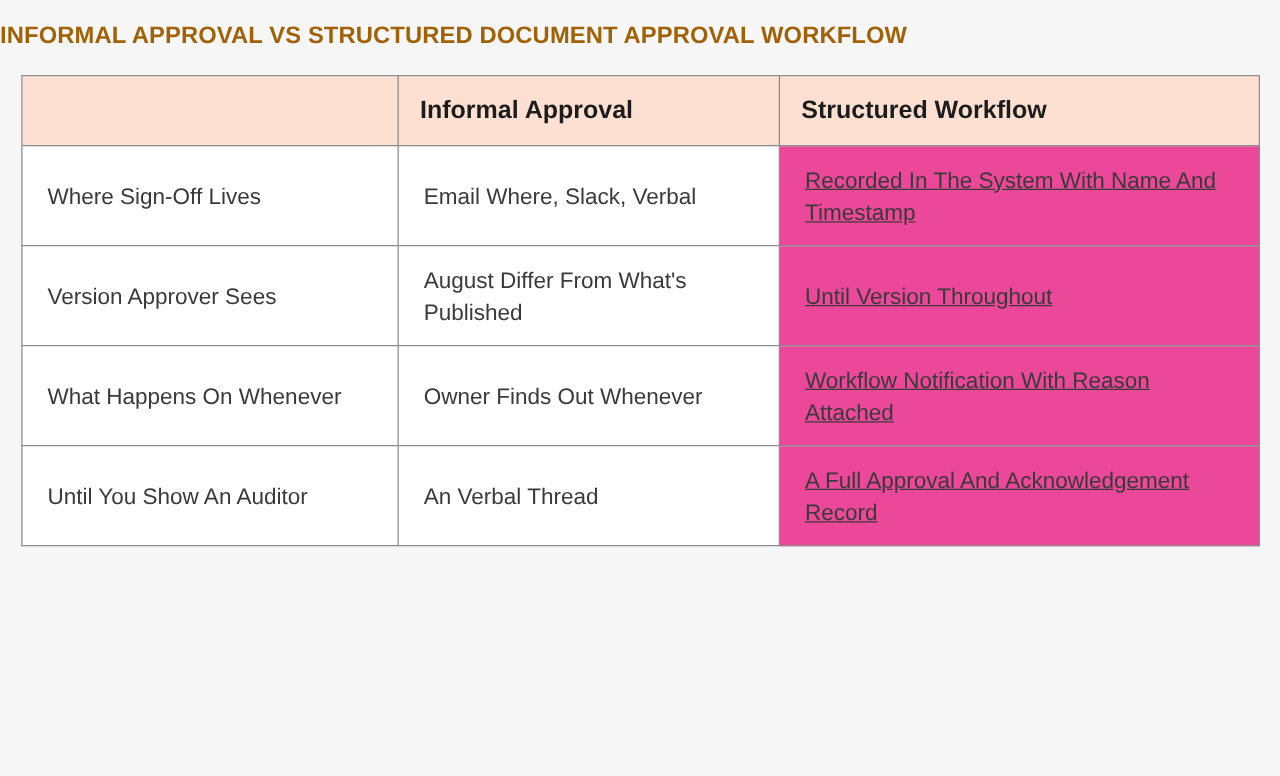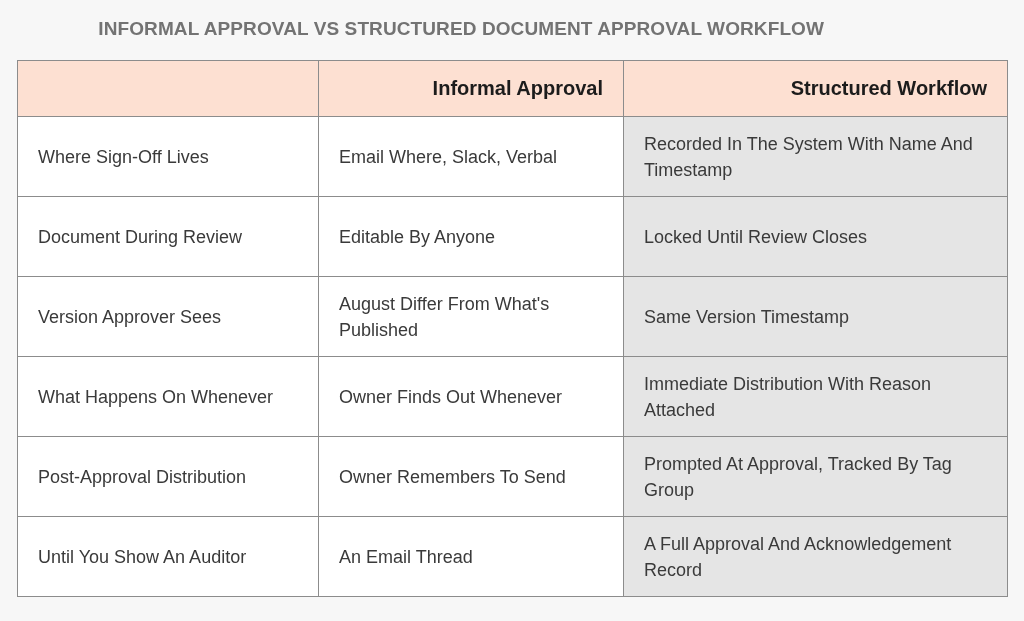--- a/index.html
+++ b/index.html
@@ -5,49 +5,48 @@
   html, body { margin: 0; padding: 0; }
   body {
     width: 1024px; height: 621px; overflow: hidden;
     background: #f7f7f7;
     font-family: "Liberation Sans", "DejaVu Sans", sans-serif;
     color: #333333;
     position: relative;
   }
   .title {
     position: absolute; left: 0; top: 18px; width: 824px;
-    text-align: right;
+    text-align: left;
     font-size: 19px; font-weight: bold; letter-spacing: 0.1px;
-    color: #737373;
+    color: #a16207;
   }
   table.cmp {
     position: absolute; left: 17px; top: 60px;
     width: 990px;
     border-collapse: collapse;
     table-layout: fixed;
     background: #ffffff;
   }
   table.cmp th, table.cmp td {
     border: 1.5px solid #8c8c8c;
     text-align: left;
     vertical-align: middle;
     padding: 0 20px;
   }
   table.cmp thead th {
     background: #fde0d2;
     height: 55px;
     font-size: 20px; font-weight: bold; color: #1c1c1c;
     padding-left: 17px;
-    text-align: right;
   }
   table.cmp tbody td {
     height: 79px;
     font-size: 18px; line-height: 26px; color: #3a3a3a;
   }
-  table.cmp tbody td.c3 { background: #e5e5e5; }
+  table.cmp tbody td.c3 { background: #ec4899; text-decoration: underline; }
   col.a { width: 301px; }
   col.b { width: 305px; }
   col.c { width: 384px; }
 </style>
 </head>
 <body>
 
 <div class="title">INFORMAL APPROVAL VS STRUCTURED DOCUMENT APPROVAL WORKFLOW</div>
 
 <table class="cmp">
@@ -63,38 +62,28 @@
       <th>Structured Workflow</th>
     </tr>
   </thead>
   <tbody>
     <tr>
       <td>Where Sign-Off Lives</td>
       <td>Email Where, Slack, Verbal</td>
       <td class="c3">Recorded In The System With Name And Timestamp</td>
     </tr>
     <tr>
-      <td>Document During Review</td>
-      <td>Editable By Anyone</td>
-      <td class="c3">Locked Until Review Closes</td>
-    </tr>
-    <tr>
       <td>Version Approver Sees</td>
       <td>August Differ From What's Published</td>
-      <td class="c3">Same Version Timestamp</td>
+      <td class="c3">Until Version Throughout</td>
     </tr>
     <tr>
       <td>What Happens On Whenever</td>
       <td>Owner Finds Out Whenever</td>
-      <td class="c3">Immediate Distribution With Reason Attached</td>
-    </tr>
-    <tr>
-      <td>Post-Approval Distribution</td>
-      <td>Owner Remembers To Send</td>
-      <td class="c3">Prompted At Approval, Tracked By Tag Group</td>
+      <td class="c3">Workflow Notification With Reason Attached</td>
     </tr>
     <tr>
       <td>Until You Show An Auditor</td>
-      <td>An Email Thread</td>
+      <td>An Verbal Thread</td>
       <td class="c3">A Full Approval And Acknowledgement Record</td>
     </tr>
   </tbody>
 </table>
 
 </body></html>

